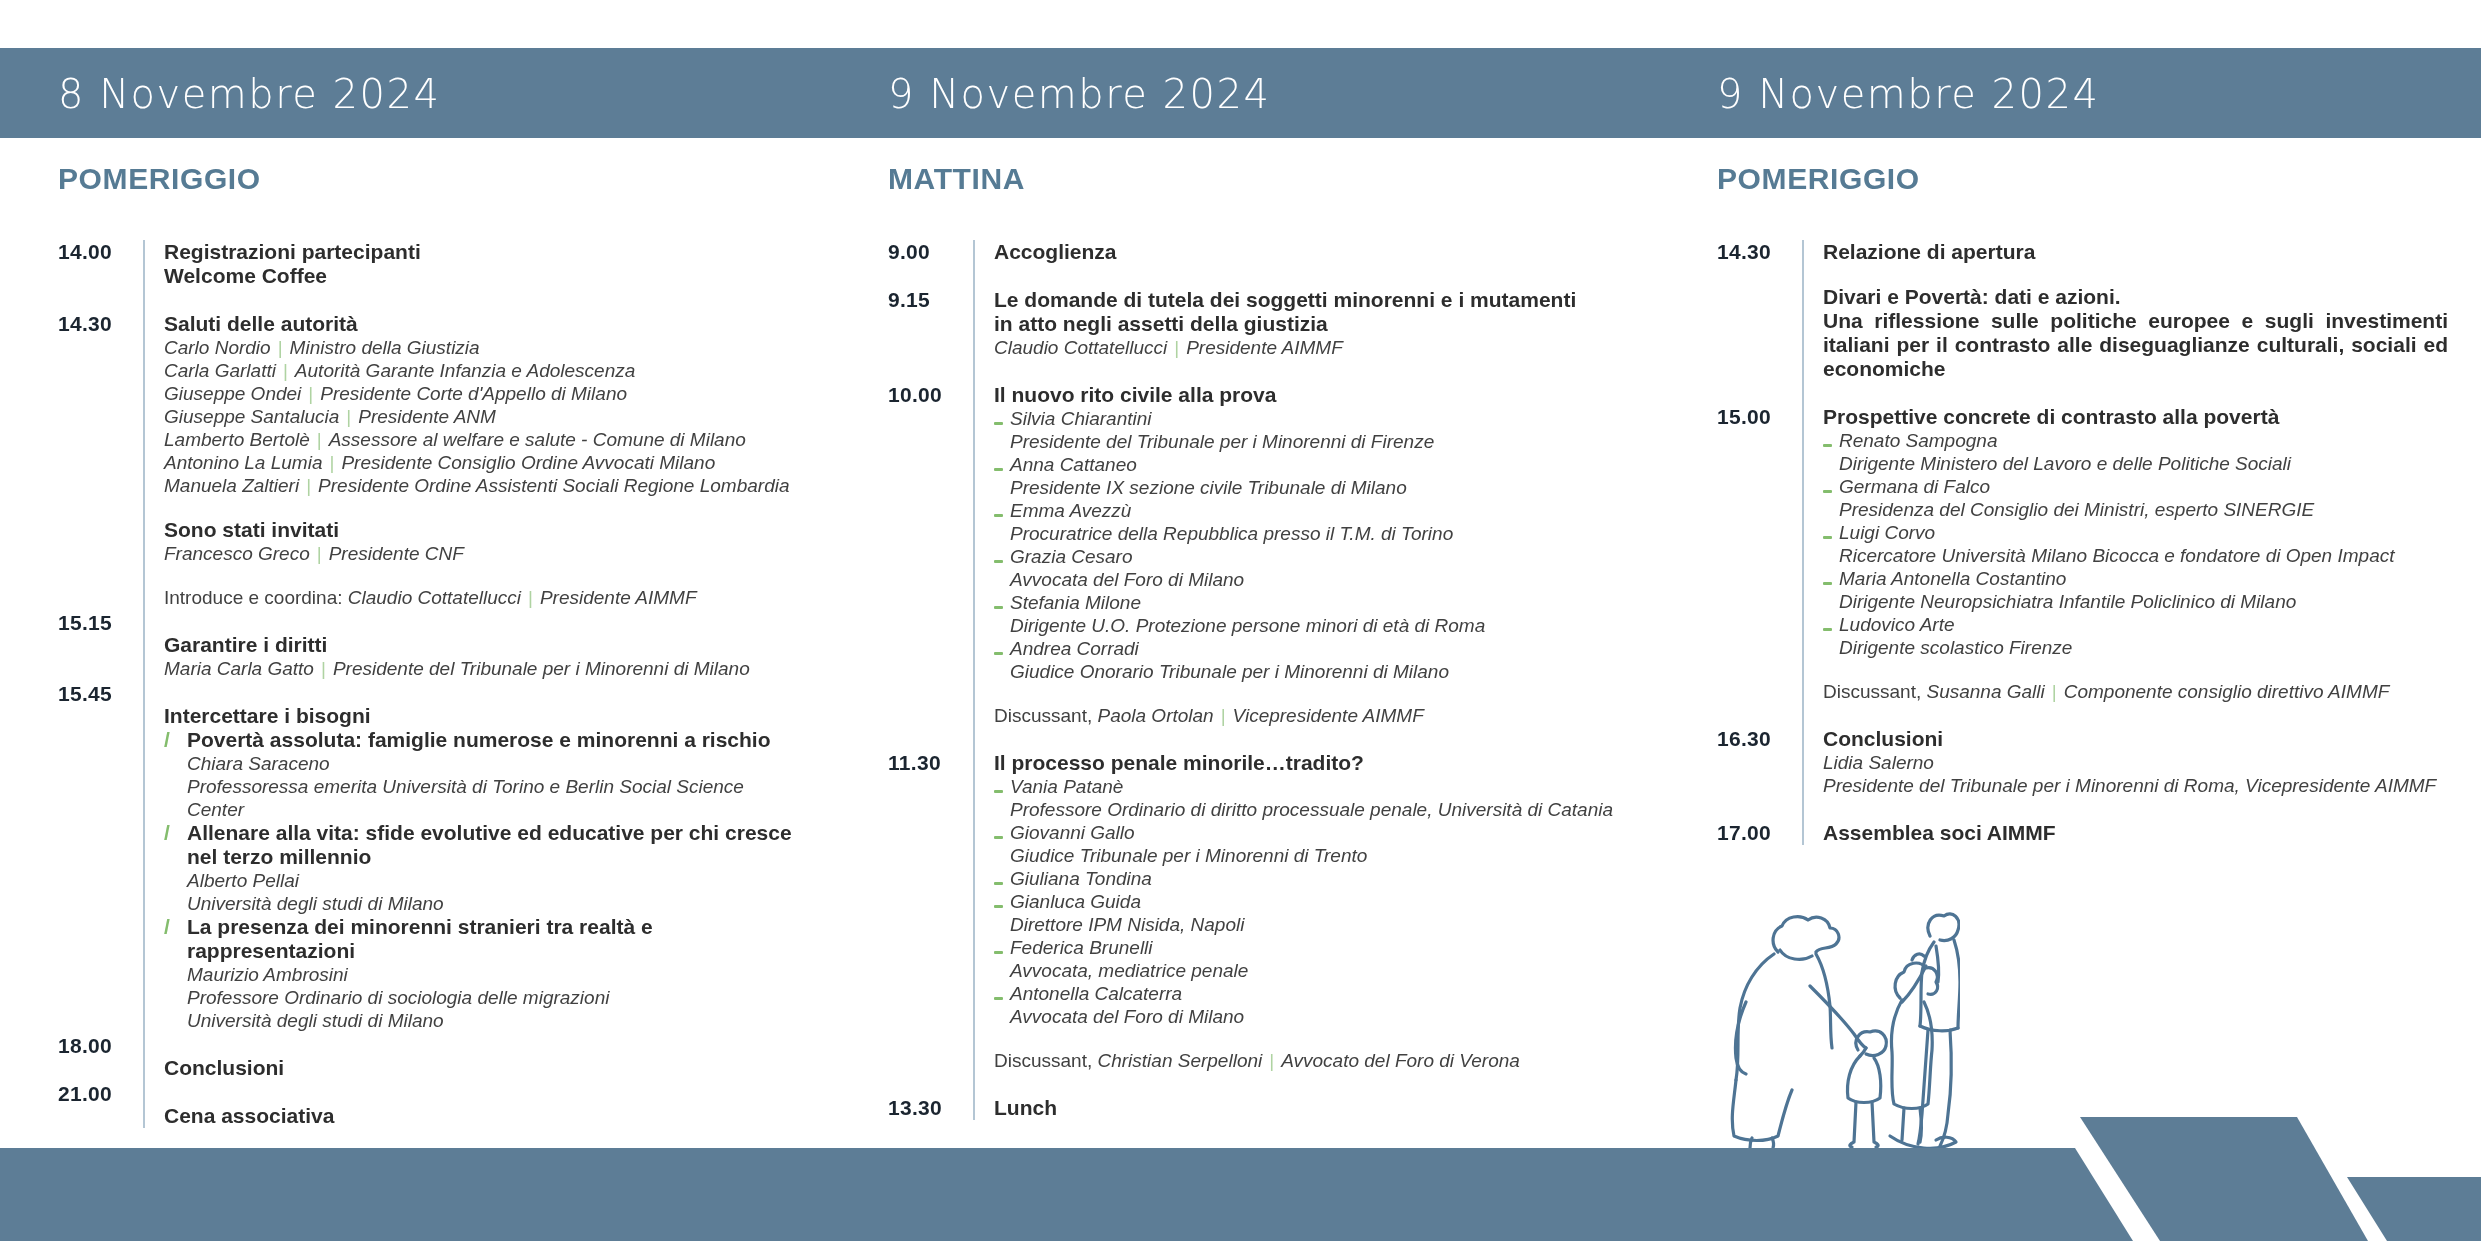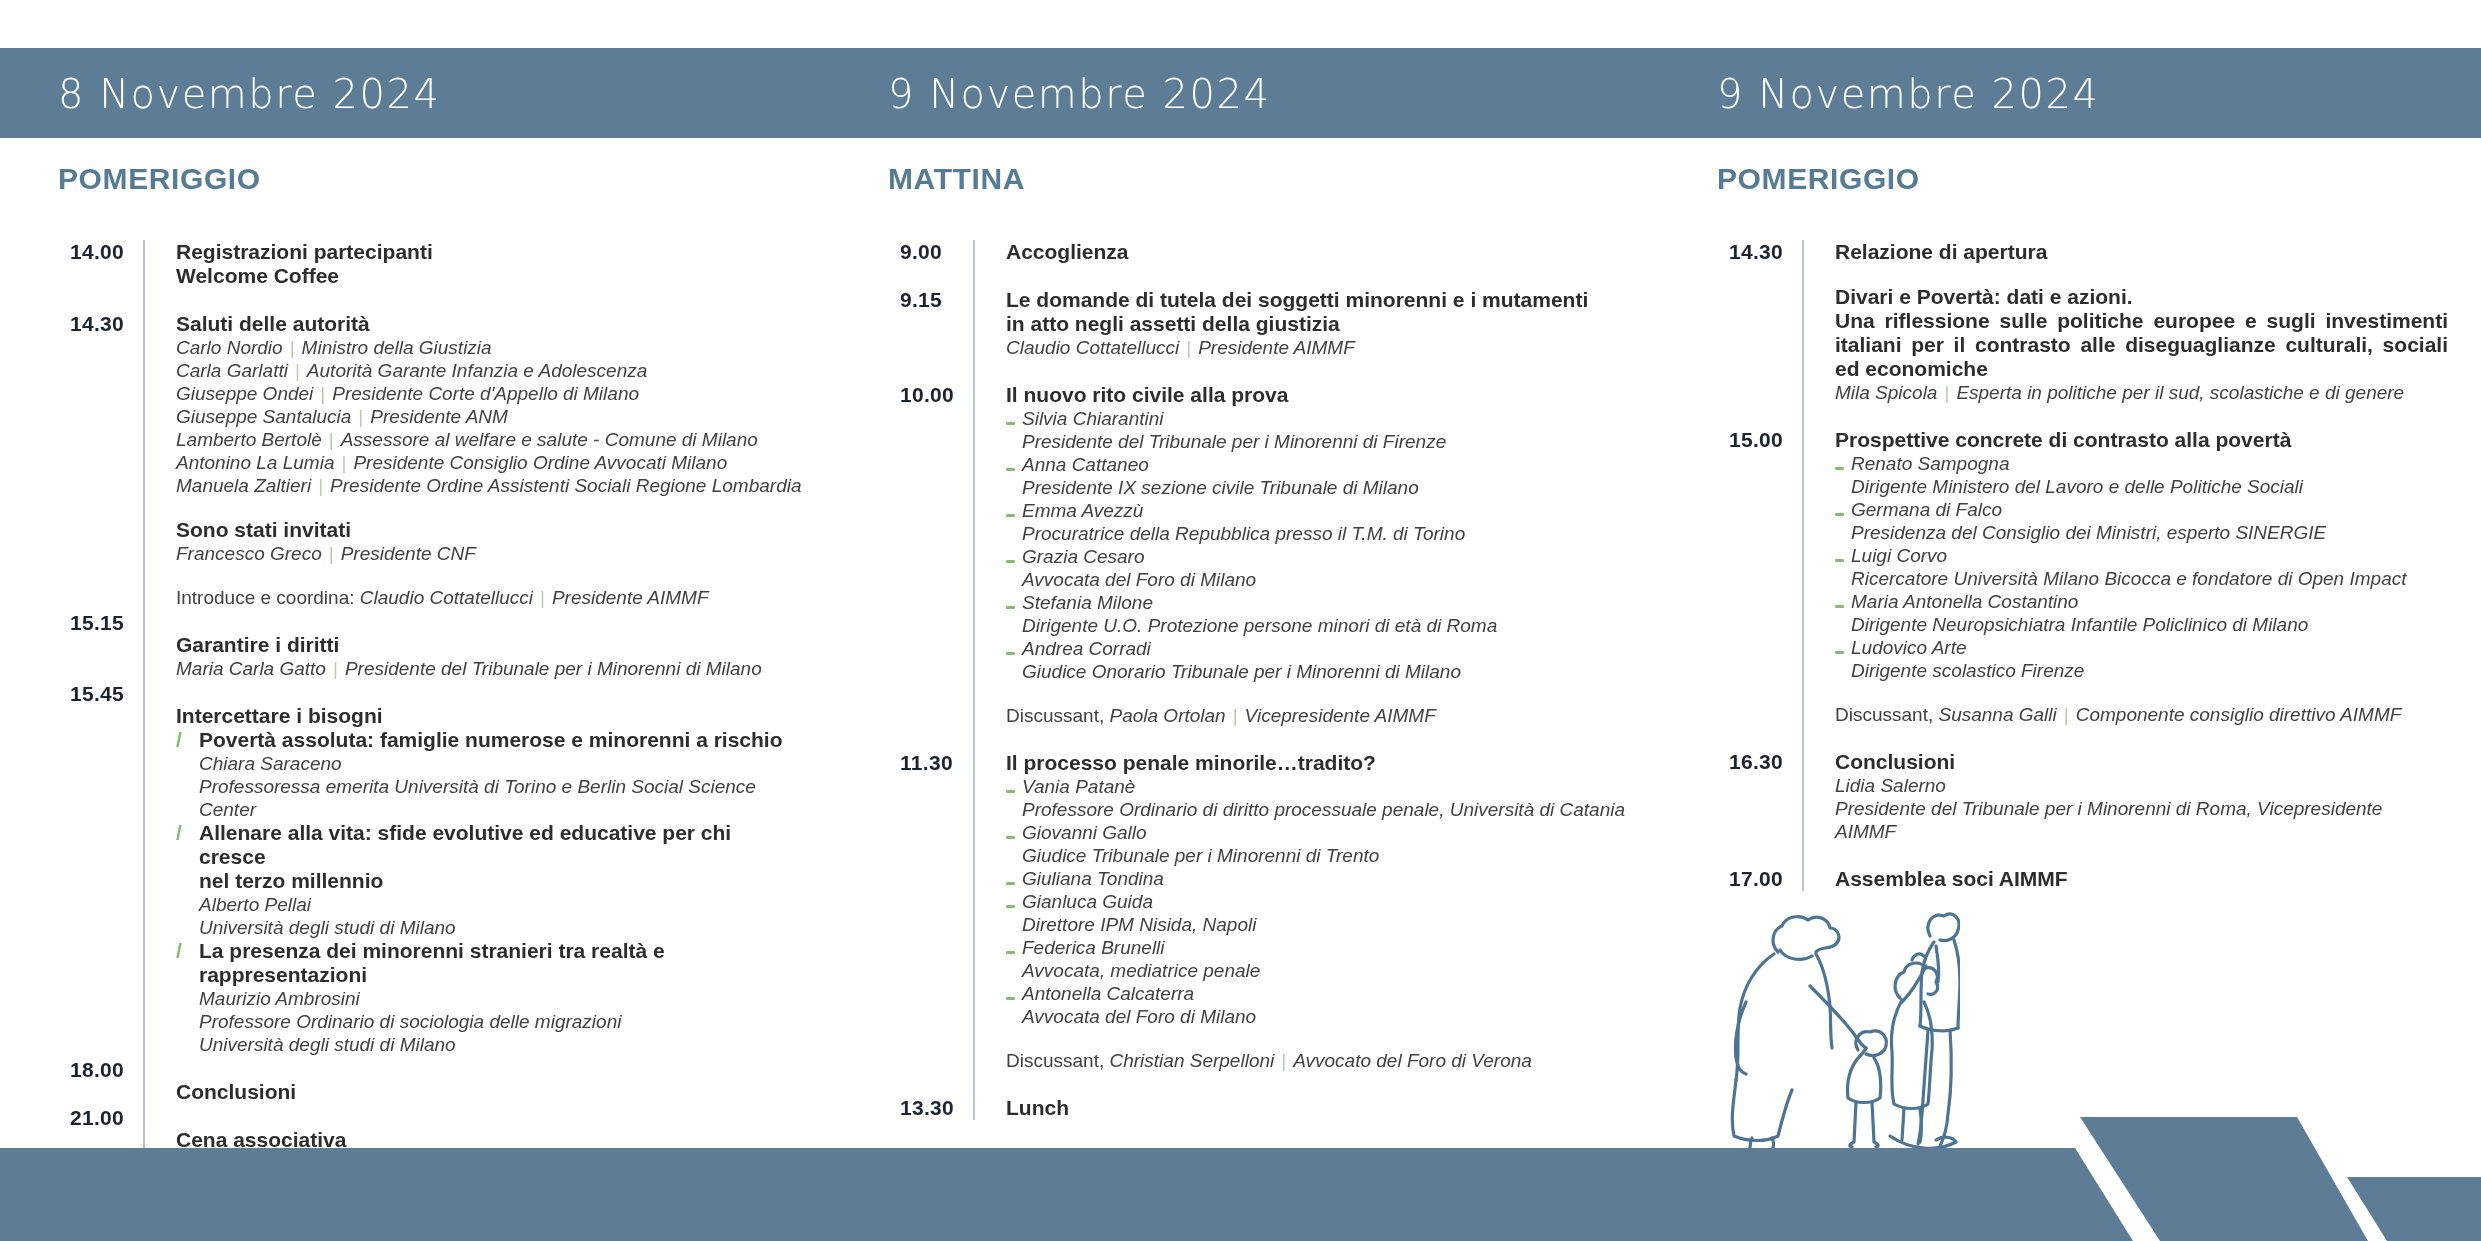--- a/index.html
+++ b/index.html
@@ -18,21 +18,21 @@
     position:absolute;top:48px;height:114px;line-height:92px;color:var(--date);
     font-family:"DejaVu Sans","Liberation Sans",sans-serif;
     font-size:40px;font-weight:300;letter-spacing:1.5px;white-space:nowrap;
   }
   #d0{left:58px}#d1{left:888px}#d2{left:1717px}
   .col{position:absolute;top:162px}
   #c0{left:58px;width:745px}
   #c1{left:888px;width:760px}
   #c2{left:1717px;width:731px}
   .section{font-size:30px;line-height:34px;font-weight:700;color:var(--section);letter-spacing:.6px}
-  .events{position:relative;margin-top:44px;margin-left:85px;border-left:2px solid var(--rule);padding-left:31px}
+  .events{position:relative;margin-top:44px;margin-left:85px;border-left:2px solid var(--rule);padding-left:19px}
   .event{position:relative;margin-bottom:24px}
   .time{position:absolute;left:-106px;top:0;width:90px;font-size:21px;font-weight:700;color:var(--time);letter-spacing:.3px}
   .raised > .time{top:-22px}
   .title{font-size:21px;line-height:24px;font-weight:700;color:var(--title)}
   .just{font-size:21px;line-height:24px;font-weight:700;color:var(--title);text-align:justify}
   .name-line,.note,.iline{font-size:19px;line-height:23px;color:var(--text)}
   .it{font-style:italic}
   .pipe{color:var(--pipe);padding:0 7px;font-style:normal;font-weight:400}
   .b-name{position:relative;padding-left:16px;font-size:19px;line-height:23px;color:var(--text)}
   .dash{position:absolute;left:0;bottom:5px;width:9px;height:3px;background:var(--bullet);border-radius:1px}
@@ -191,21 +191,20 @@
 <div class="col" id="c2">
   <div class="section">POMERIGGIO</div>
   <div class="events">
       <div class="event">
         <span class="time">14.30</span>
         <div class="content">
           <div class="title">Relazione di apertura</div>
           <div class="gap"></div>
           <div class="title">Divari e Povertà: dati e azioni.</div>
           <div class="just">Una riflessione sulle politiche europee e sugli investimenti italiani per il contrasto alle diseguaglianze culturali, sociali ed economiche</div>
-          <div class="name-line"><span class="it">Mila Spicola</span><span class="pipe">|</span><span class="it">Esperta in politiche per il sud, scolastiche e di genere</span></div>
         </div>
       </div>
       <div class="event">
         <span class="time">15.00</span>
         <div class="content">
           <div class="title">Prospettive concrete di contrasto alla povertà</div>
           <div class="b-name"><span class="dash"></span><span class="it">Renato Sampogna</span></div>
           <div class="b-role"><span class="it">Dirigente Ministero del Lavoro e delle Politiche Sociali</span></div>
           <div class="b-name"><span class="dash"></span><span class="it">Germana di Falco</span></div>
           <div class="b-role"><span class="it">Presidenza del Consiglio dei Ministri, esperto SINERGIE</span></div>

